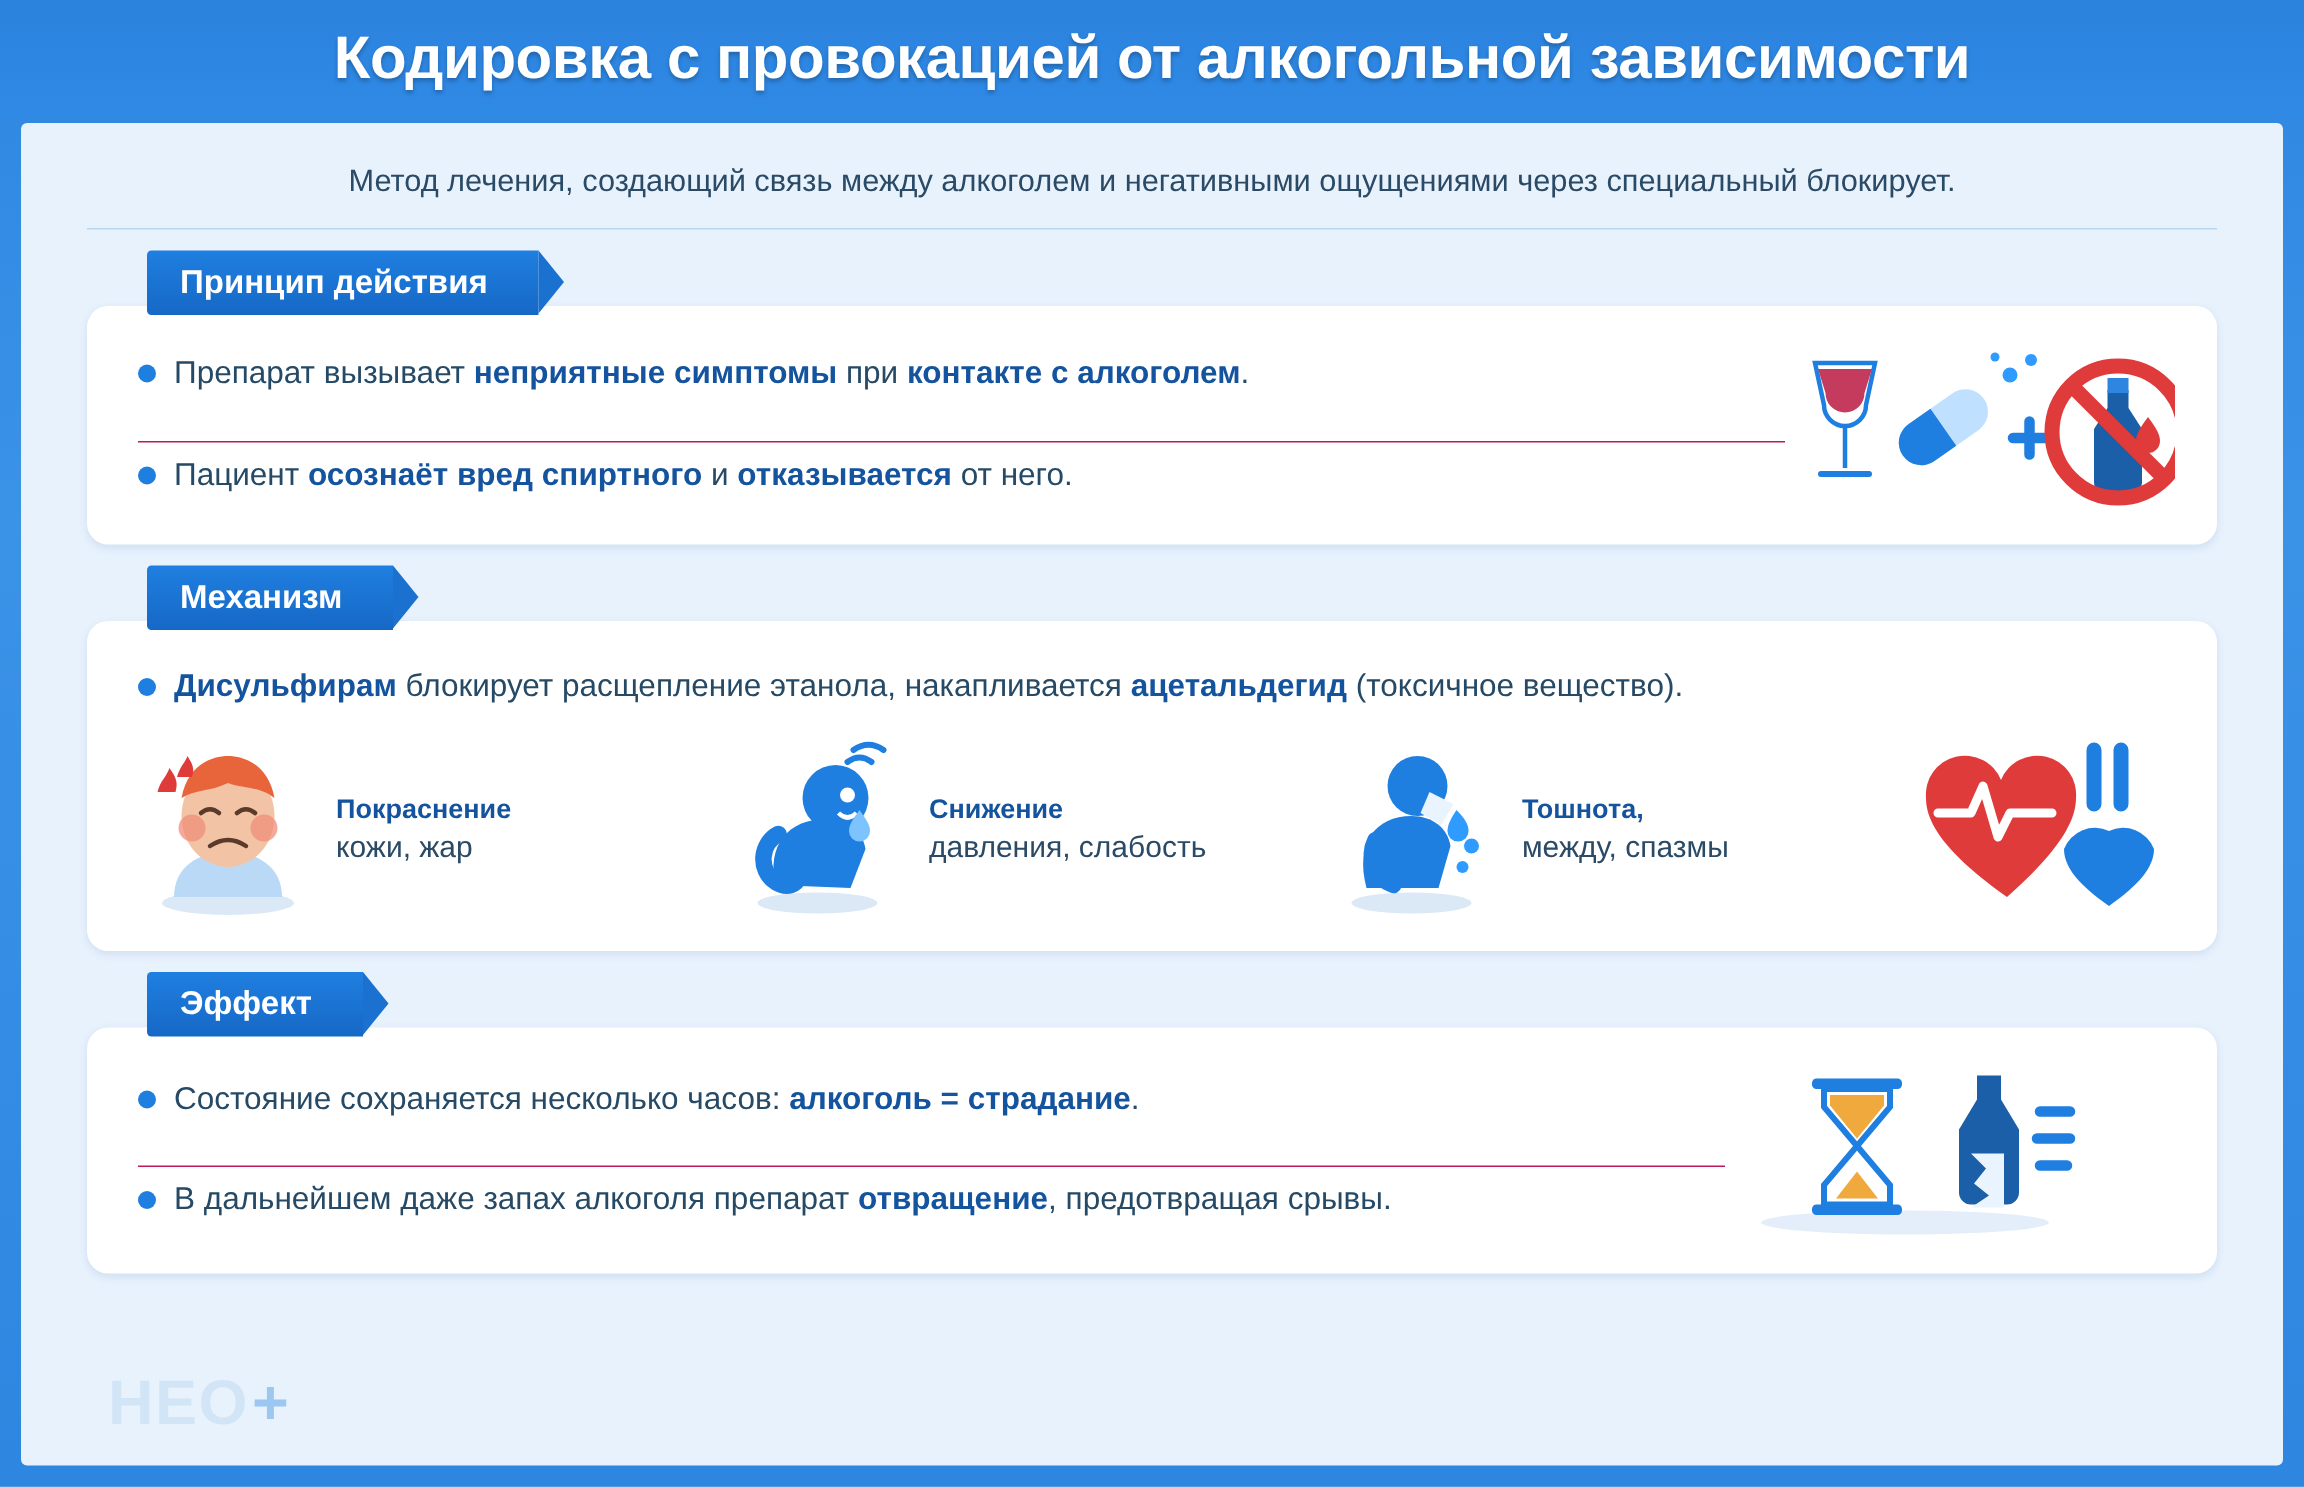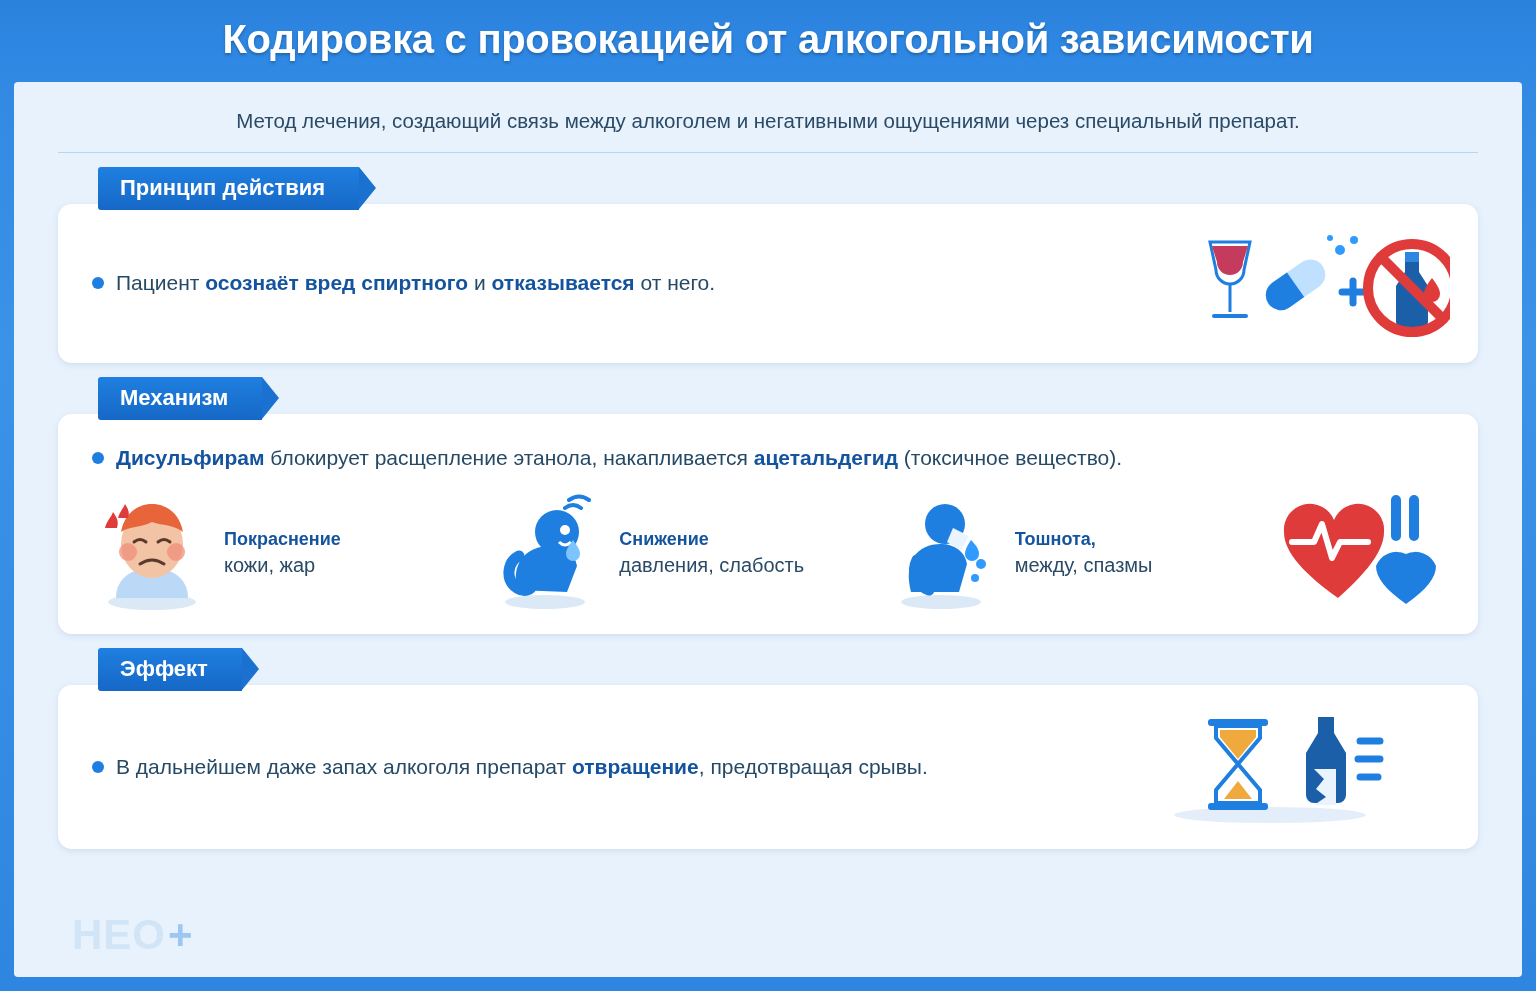--- a/index.html
+++ b/index.html
@@ -80,21 +80,21 @@
     padding: 22px 28px 22px 34px;
     min-height: 90px;
   }
   .panel.tall { min-height: 218px; }
   .bullet-row {
     display: flex;
     align-items: flex-start;
     gap: 12px;
     padding: 8px 0;
   }
-  .bullet-row + .bullet-row { border-top: 7px solid #be185d; margin-top: 22px; }
+  .bullet-row + .bullet-row { border-top: 1px solid #be185d; margin-top: 22px; }
   .dot {
     flex: none;
     width: 12px; height: 12px;
     border-radius: 50%;
     background: #1f7fe0;
     margin-top: 8px;
   }
   .btext {
     font-size: 21px;
     color: #264a66;
@@ -139,28 +139,32 @@
 <body>
 
 <div class="poster">
 
   <div class="header">
     <h1>Кодировка с провокацией от алкогольной зависимости</h1>
   </div>
 
   <div class="card">
 
-    <div class="subtitle">Метод лечения, создающий связь между алкоголем и негативными ощущениями через специальный препарат.</div>
+    <div class="subtitle">Метод лечения, создающий связь между алкоголем и негативными ощущениями через специальный блокирует.</div>
     <div class="divider"></div>
 
     <div class="section">
       <div class="tab">Принцип действия</div>
       <div class="panel row-with-art">
         <div class="rows">
 
+          <div class="bullet-row">
+            <span class="dot"></span>
+            <span class="btext"><span>Препарат вызывает </span><b>неприятные симптомы</b><span> при </span><b>контакте с алкоголем</b><span>.</span></span>
+          </div>
 
           <div class="bullet-row">
             <span class="dot"></span>
             <span class="btext"><span>Пациент </span><b>осознаёт вред спиртного</b><span> и </span><b>отказывается</b><span> от него.</span></span>
           </div>
 
         </div>
         <div class="art">
           <svg width="260" height="115" viewBox="0 0 260 115">
 
@@ -281,20 +285,24 @@
 
         </div>
       </div>
     </div>
 
     <div class="section">
       <div class="tab">Эффект</div>
       <div class="panel row-with-art">
         <div class="rows">
 
+          <div class="bullet-row">
+            <span class="dot"></span>
+            <span class="btext"><span>Состояние сохраняется несколько часов: </span><b>алкоголь = страдание</b><span>.</span></span>
+          </div>
 
           <div class="bullet-row">
             <span class="dot"></span>
             <span class="btext"><span>В дальнейшем даже запах алкоголя препарат </span><b>отвращение</b><span>,</span><span> предотвращая срывы.</span></span>
           </div>
 
         </div>
         <div class="art">
           <svg width="300" height="120" viewBox="0 0 300 120">
             <ellipse cx="120" cy="108" rx="96" ry="8" fill="#e3eefa"></ellipse>

